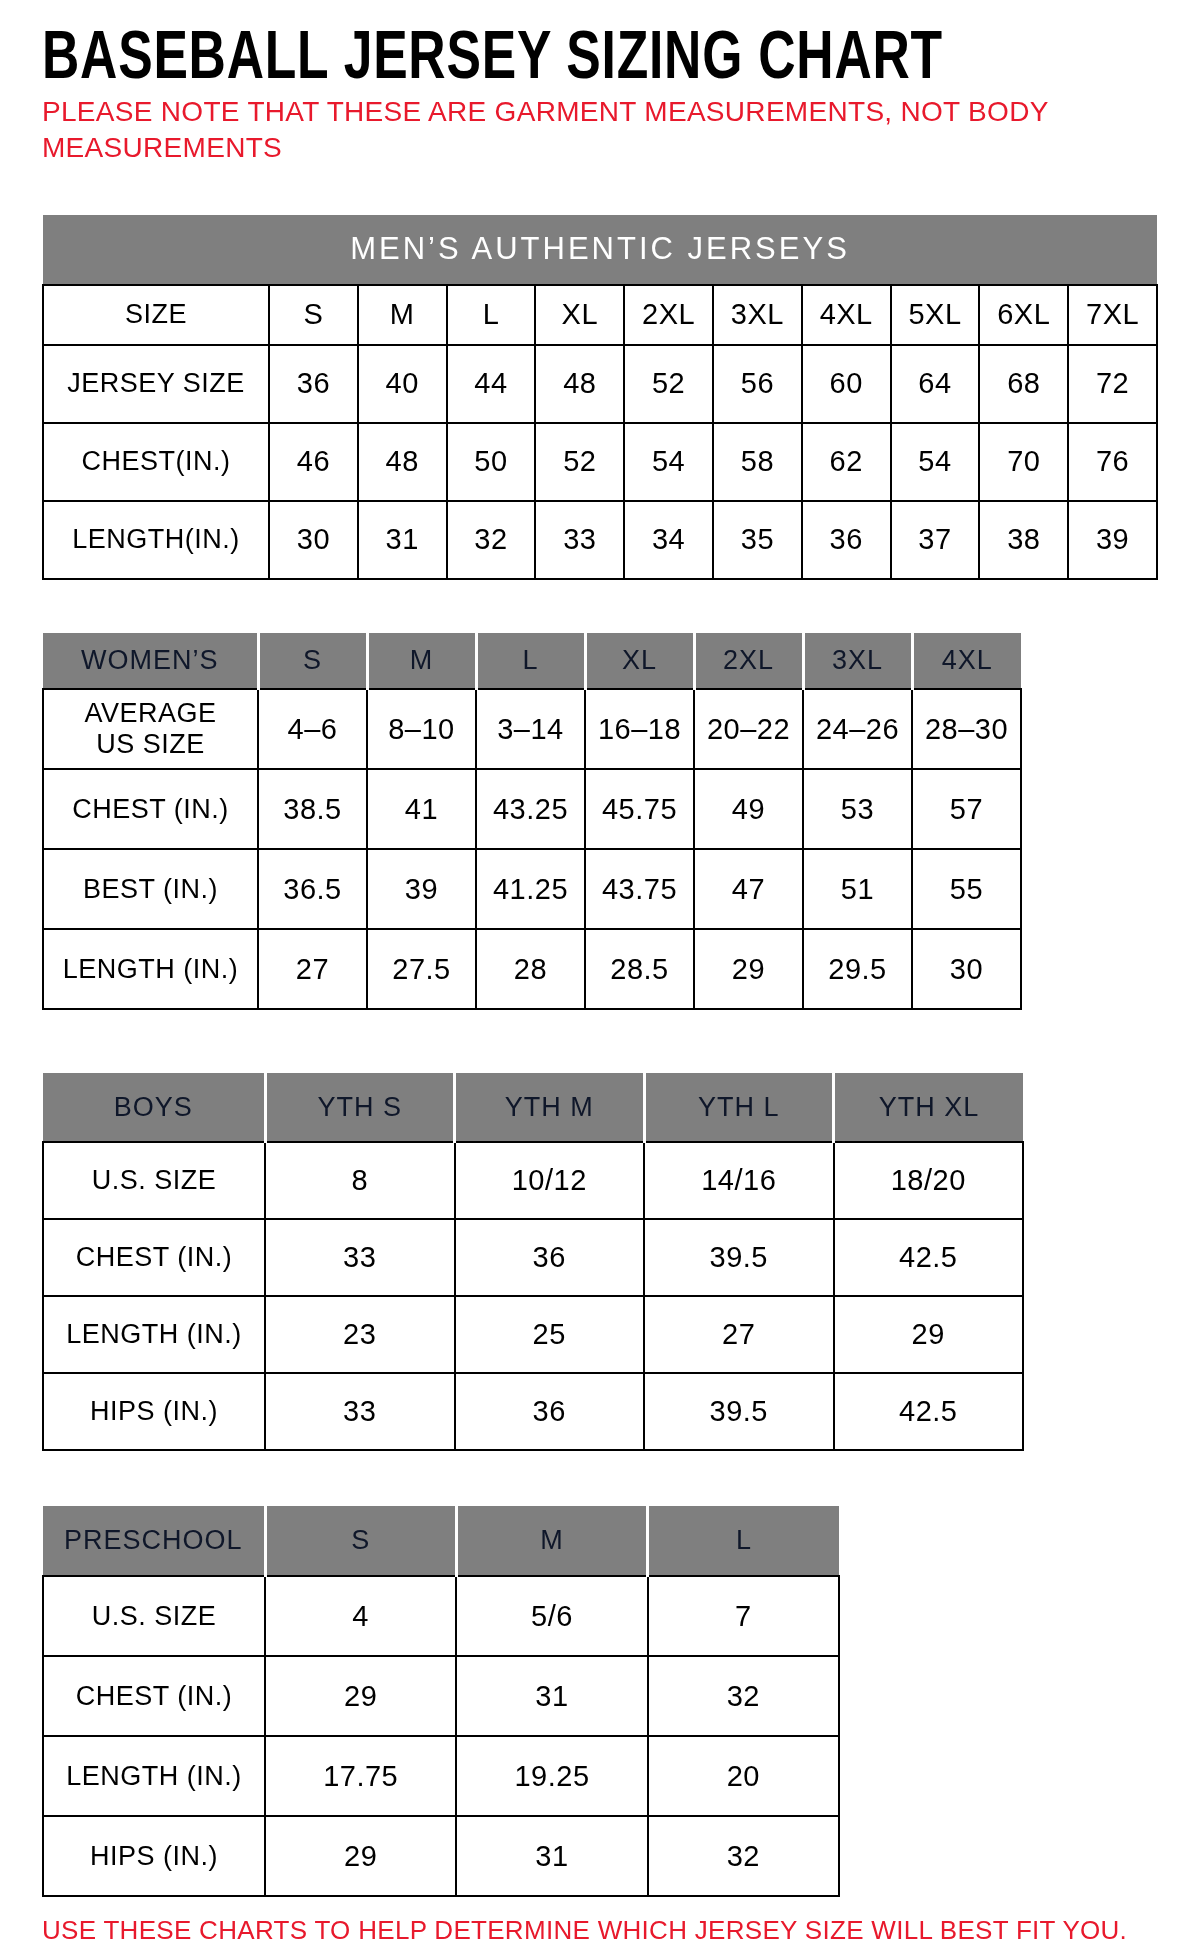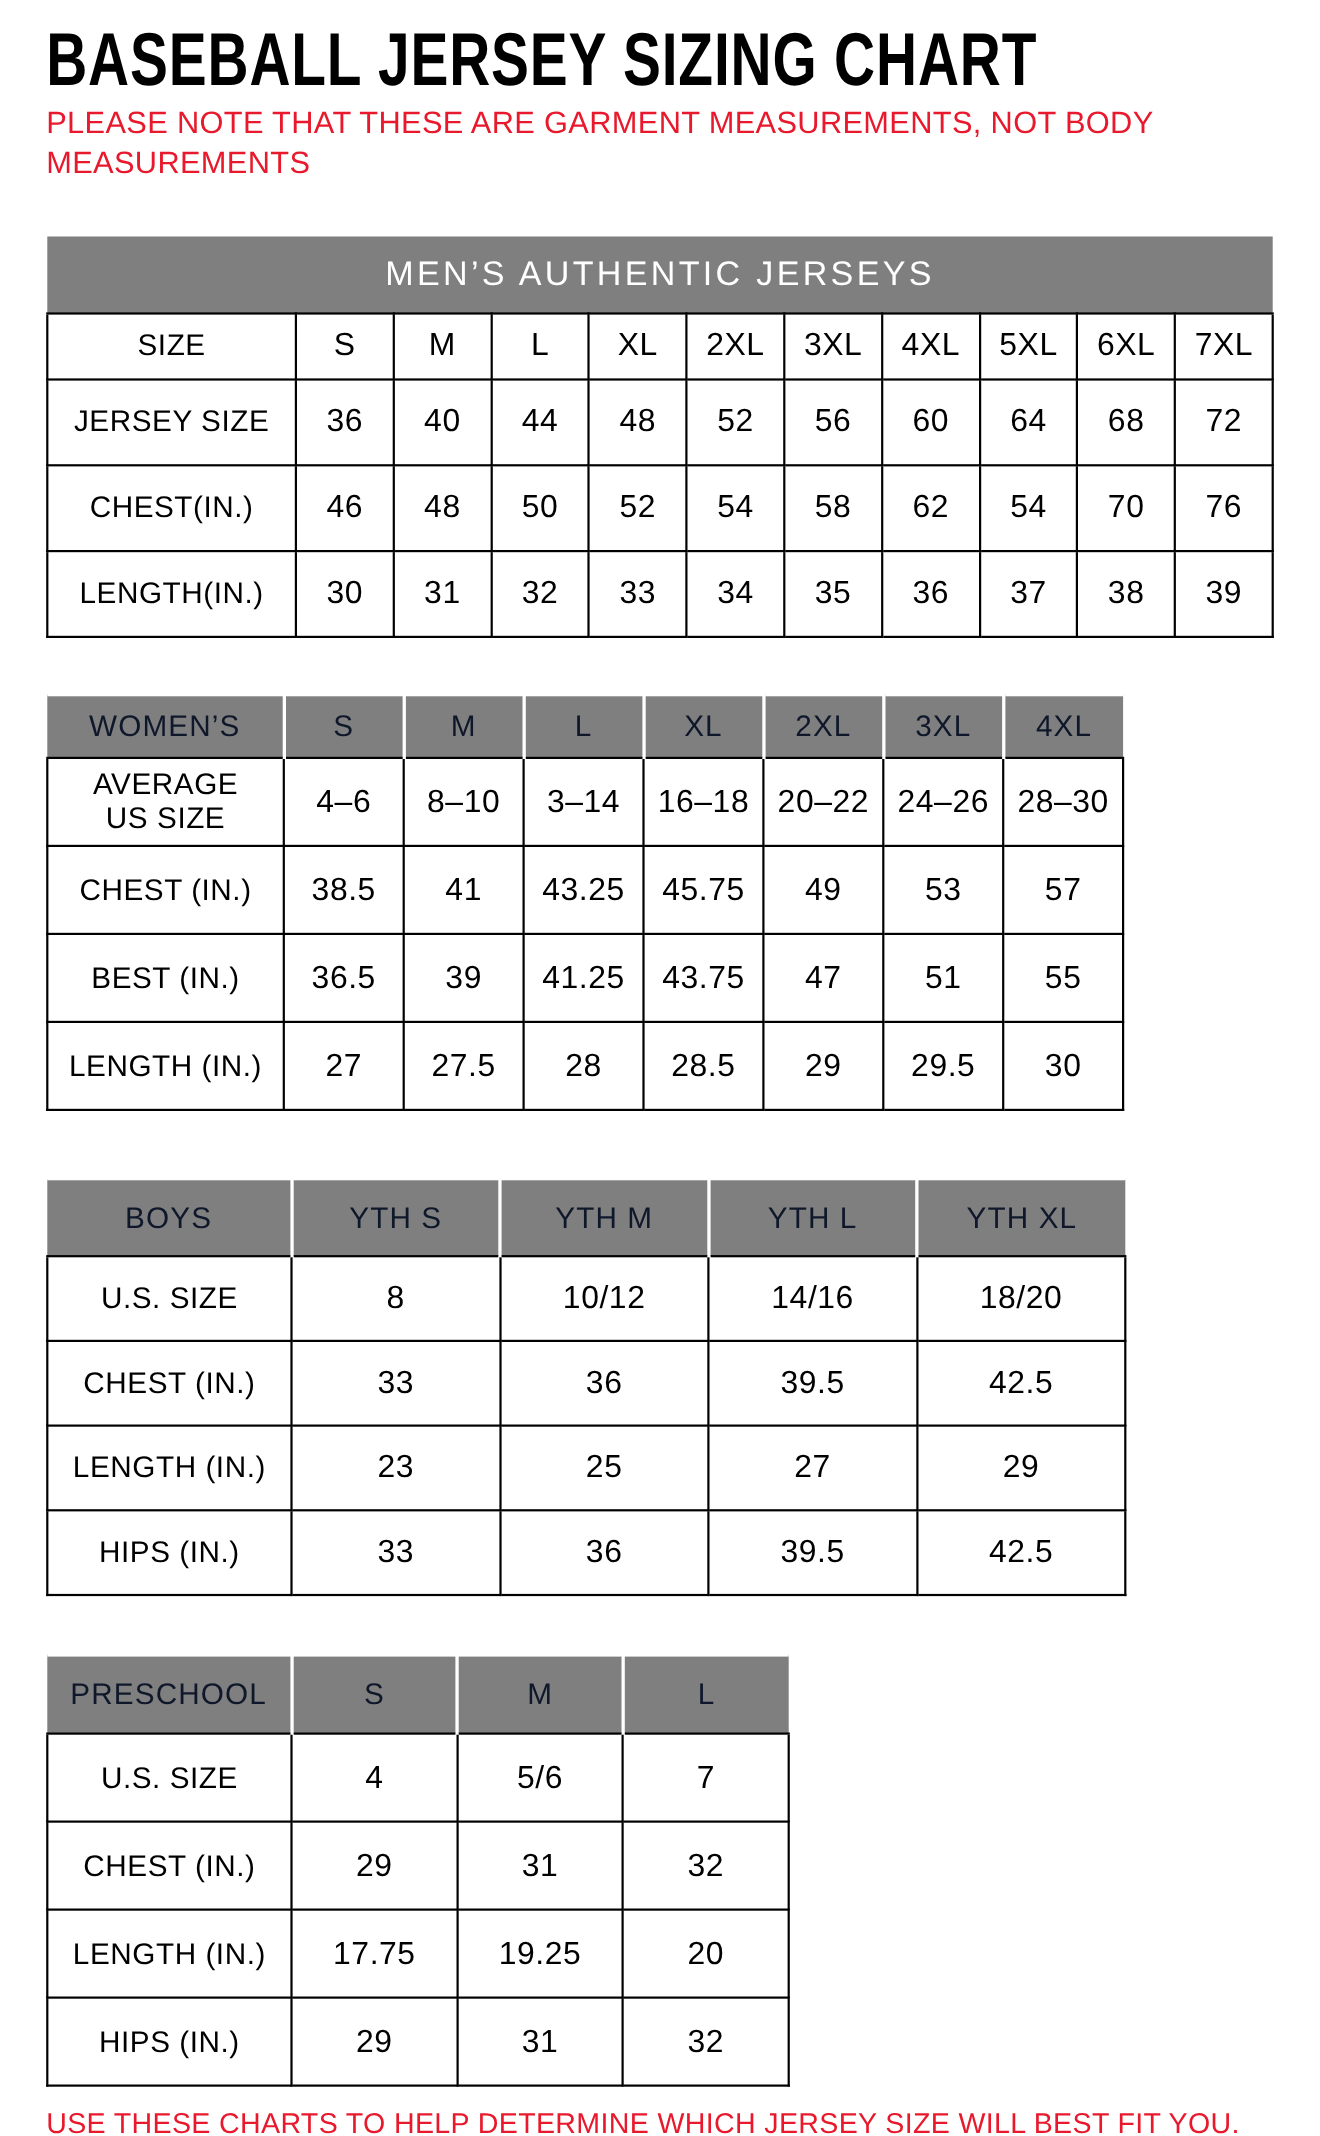--- a/index.html
+++ b/index.html
@@ -28,21 +28,21 @@
 
   .host-mens { margin-bottom: 50px; margin-top: 48px; }
   .host-womens { margin-bottom: 60px; }
   .host-boys { margin-bottom: 52px; }
   .host-preschool { margin-bottom: 6px; }
 
   table.tbl { border-collapse: collapse; table-layout: fixed; }
   .tbl-mens { width: 1116px; }
   .tbl-womens { width: 980px; }
   .tbl-boys { width: 982px; }
-  .tbl-preschool { width: 676px; }
+  .tbl-preschool { width: 798px; }
 
   .tbl td, .tbl th { text-align: center; vertical-align: middle; padding: 2px 4px; }
   .tbl td { border: 2px solid #000; }
 
   .banner-cell {
     background: var(--gray); color: #fff;
     border: 0; border-bottom: 2px solid #000;
     height: 70px; font-size: 31px; font-weight: 400; letter-spacing: 3px;
   }
   .gray-row th {

